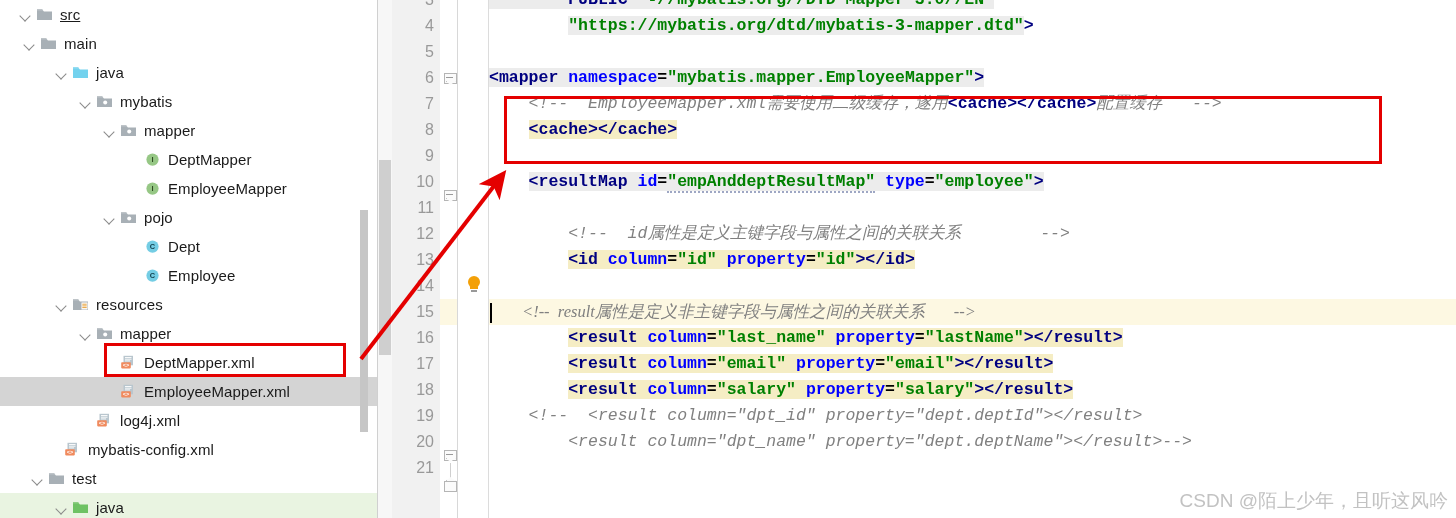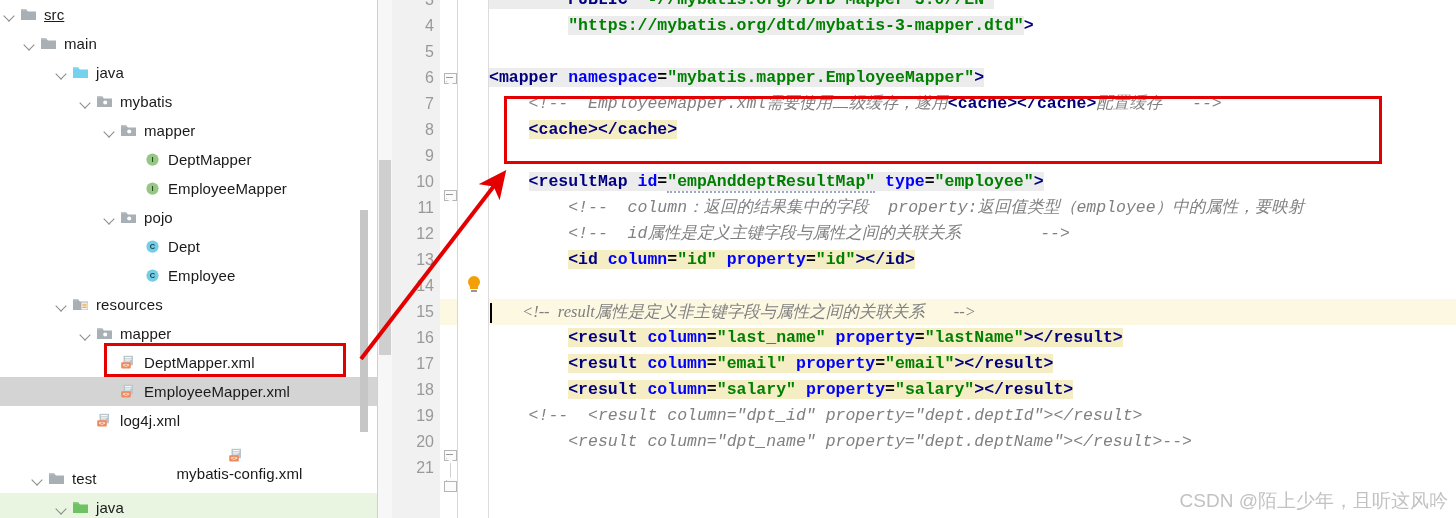--- a/index.html
+++ b/index.html
@@ -162,21 +162,21 @@
     white-space:nowrap;
   }
 </style>
 </head>
 <body>
 
 <div class="ide">
 
   <div class="tree-pane">
     <div id="tree-rows">
-        <div class="tree-row" style="padding-left: 4px; text-decoration: underline;">
+        <div class="tree-row" style="padding-left: 20px; text-decoration: underline;">
           <span class="twisty open"></span>
           <span class="ficon">
             <svg width="17" height="15" viewBox="0 0 17 15">
               <path d="M1 3.2 L1 13 L16 13 L16 4.6 L8 4.6 L6.6 3.2 Z" fill="#a8b0b6"></path>
               <path d="M1 2.2 L6.2 2.2 L7.4 3.6 L1 3.6 Z" fill="#a8b0b6"></path>
             </svg>
           </span>
           <span class="tlabel">src</span>
         </div>
         <div class="tree-row" style="padding-left: 24px;">
@@ -326,21 +326,21 @@
           <span class="ficon">
             <svg width="17" height="15" viewBox="0 0 17 15">
               <rect x="3.5" y="0.8" width="9.5" height="9.5" fill="#b9c6ce"></rect>
               <path d="M5 2.5 L11.5 2.5 M5 4.2 L11.5 4.2 M5 5.9 L10 5.9" stroke="#ffffff" stroke-width="0.9"></path>
               <rect x="1.2" y="7.2" width="9.6" height="6.2" fill="#f08a5d" rx="0.8"></rect>
               <text x="6" y="12.1" fill="#ffffff" font-size="5.6" font-family="Liberation Sans, sans-serif" text-anchor="middle" font-weight="bold">&lt;&gt;</text>
             </svg>
           </span>
           <span class="tlabel">log4j.xml</span>
         </div>
-        <div class="tree-row" style="padding-left: 100px; flex-direction: column;">
+        <div class="tree-row" style="padding-left: 48px;">
           <span class="twisty"></span>
           <span class="ficon">
             <svg width="17" height="15" viewBox="0 0 17 15">
               <rect x="3.5" y="0.8" width="9.5" height="9.5" fill="#b9c6ce"></rect>
               <path d="M5 2.5 L11.5 2.5 M5 4.2 L11.5 4.2 M5 5.9 L10 5.9" stroke="#ffffff" stroke-width="0.9"></path>
               <rect x="1.2" y="7.2" width="9.6" height="6.2" fill="#f08a5d" rx="0.8"></rect>
               <text x="6" y="12.1" fill="#ffffff" font-size="5.6" font-family="Liberation Sans, sans-serif" text-anchor="middle" font-weight="bold">&lt;&gt;</text>
             </svg>
           </span>
           <span class="tlabel">mybatis-config.xml</span>
@@ -448,21 +448,20 @@
       <div class="cl" style="top:65px;"><span class="bgdtd"><span class="tag">&lt;mapper </span><span class="attr">namespace</span><span class="plain">=</span><span class="str">"mybatis.mapper.EmployeeMapper"</span><span class="tag">&gt;</span></span></div>
 
       <div class="cl" style="top:91px;"><span class="cmt">    &lt;!--  <span style="font-style:italic;">EmployeeMapper.xml</span>需要使用二级缓存，遂用<span class="tagc">&lt;cache&gt;&lt;/cache&gt;</span>配置缓存   --&gt;</span></div>
 
       <div class="cl" style="top:117px;"><span class="plain">    </span><span class="hl"><span class="tag">&lt;cache&gt;&lt;/cache&gt;</span></span></div>
 
       <div class="cl" style="top:143px;"></div>
 
       <div class="cl" style="top:169px;"><span class="plain">    </span><span class="bgdtd"><span class="tag">&lt;resultMap </span><span class="attr">id</span><span class="plain">=</span><span class="str squig">"empAnddeptResultMap"</span><span class="plain"> </span><span class="attr">type</span><span class="plain">=</span><span class="str">"employee"</span><span class="tag">&gt;</span></span></div>
 
-      <div class="cl" style="top:195px;"><span class="cmt">        &lt;!--  column：返回的结果集中的字段  property:返回值类型（employee）中的属性，要映射</span></div>
 
       <div class="cl" style="top:221px;"><span class="cmt">        &lt;!--  id属性是定义主键字段与属性之间的关联关系        --&gt;</span></div>
 
       <div class="cl" style="top:247px;"><span class="plain">        </span><span class="hl"><span class="tag">&lt;id </span><span class="attr">column</span><span class="plain">=</span><span class="str">"id"</span><span class="plain"> </span><span class="attr">property</span><span class="plain">=</span><span class="str">"id"</span><span class="tag">&gt;&lt;/id&gt;</span></span></div>
 
       <div class="cl" style="top:273px;"></div>
 
       <div class="cl" style="top:299px;font-family:Liberation Serif, serif;"><span class="cmt">        &lt;!--  result属性是定义非主键字段与属性之间的关联关系       --&gt;</span></div>
 
       <div class="cl" style="top:325px;"><span class="plain">        </span><span class="hl"><span class="tag">&lt;result </span><span class="attr">column</span><span class="plain">=</span><span class="str">"last_name"</span><span class="plain"> </span><span class="attr">property</span><span class="plain">=</span><span class="str">"lastName"</span><span class="tag">&gt;&lt;/result&gt;</span></span></div>

